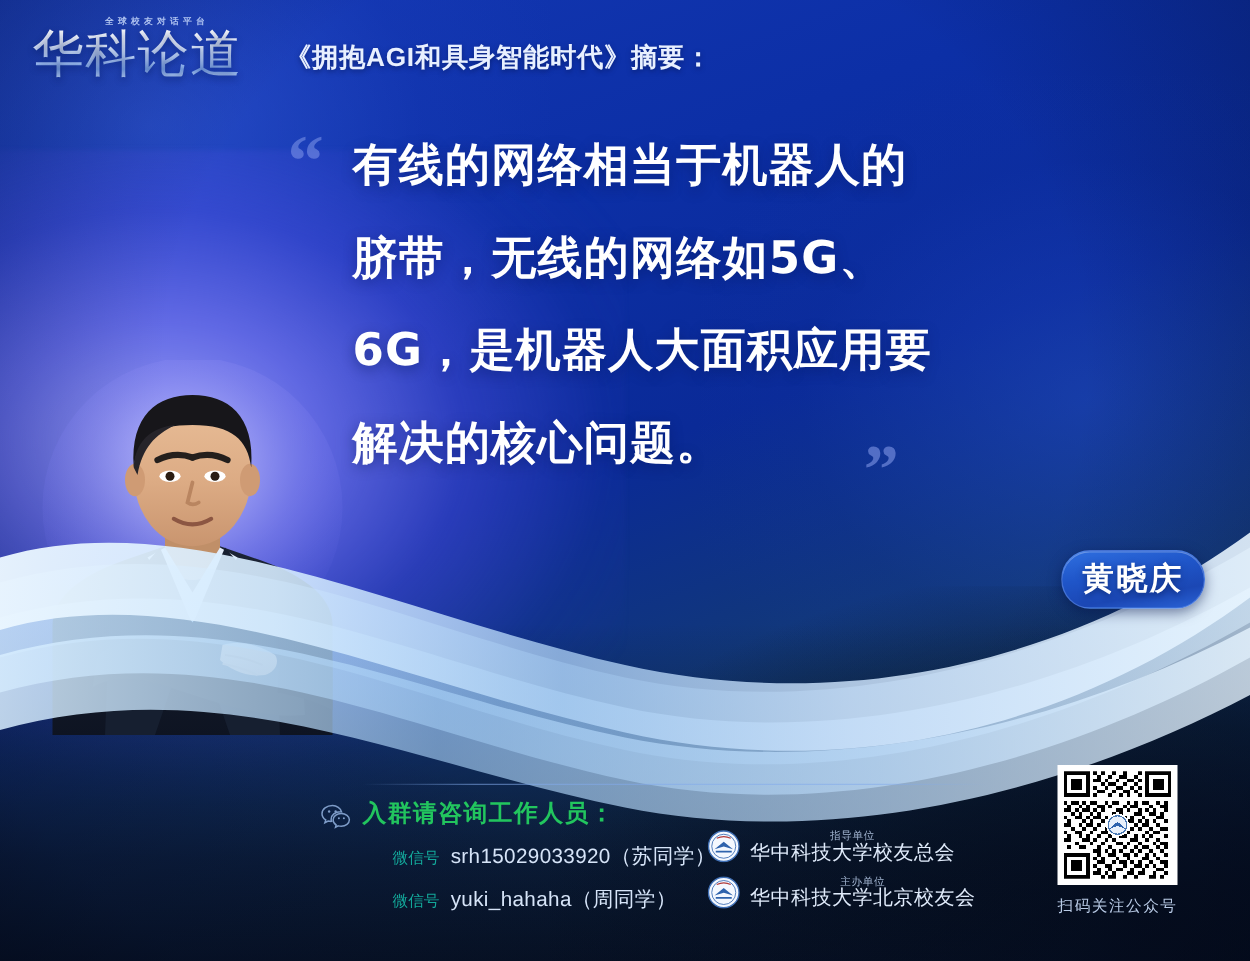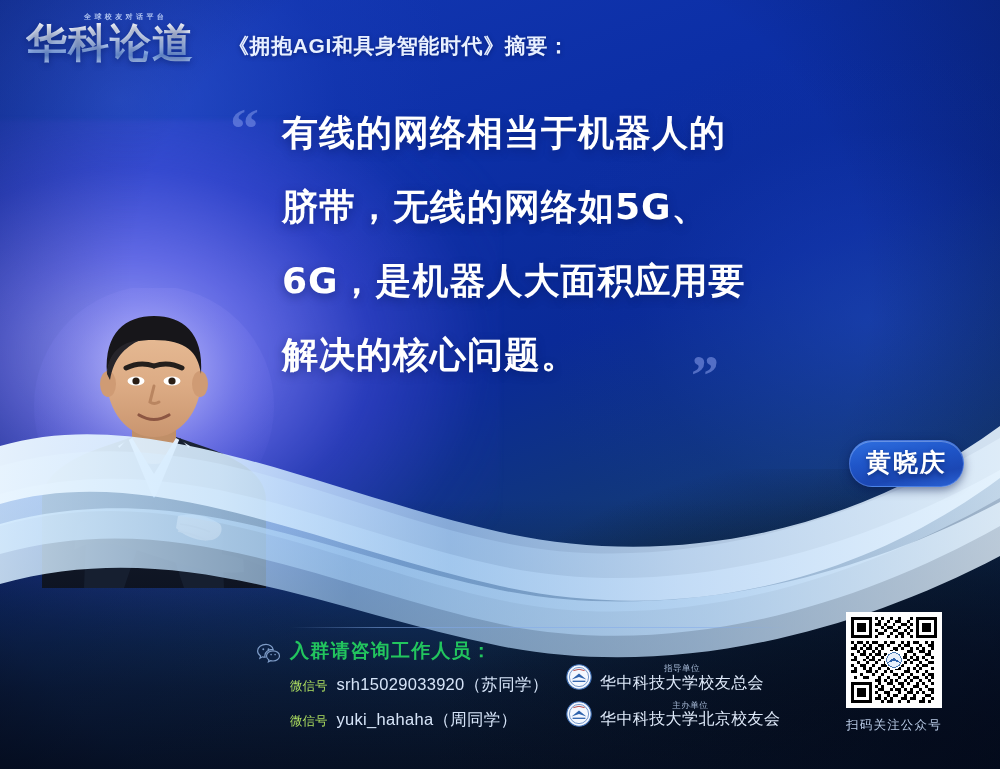--- a/index.html
+++ b/index.html
@@ -27,21 +27,21 @@
   .bg-bottomleft-steel{position:absolute;left:0;bottom:0;width:520px;height:280px;
     background:radial-gradient(ellipse at 15% 80%, rgba(40,88,148,.55) 0%, rgba(28,66,118,.28) 46%, rgba(16,40,80,0) 78%);}
   .bg-vignette{position:absolute;inset:0;
     background:radial-gradient(ellipse at 50% 38%, rgba(0,0,0,0) 52%, rgba(3,12,40,.30) 86%, rgba(2,8,28,.5) 100%);}
 
   
   .header{position:absolute;left:0;top:0;width:100%;height:86px;z-index:40;}
   .logo-wrap{position:absolute;left:26px;top:12px;width:195px;height:62px;}
   .logo-sub{position:absolute;left:58px;top:0px;font-size:7px;letter-spacing:3.4px;
     color:#cfe0ff;opacity:.82;font-weight:700;white-space:nowrap;}
-  .logo-main{position:absolute;left:0;top:9px;font-size:41px;line-height:44px;font-weight:700;
+  .logo-main{position:absolute;left:0;top:9px;font-size:41px;line-height:44px;font-weight:400;
     letter-spacing:1px;white-space:nowrap;
     background:linear-gradient(180deg,#ffffff 0%,#eaf2ff 30%,#b9d2fb 58%,#7fa8ea 78%,#cfe2ff 100%);
     -webkit-background-clip:text;background-clip:text;color:transparent;
     font-family:"DejaVu Sans","Liberation Sans",sans-serif;
     text-shadow:0 2px 6px rgba(0,20,80,.45);}
   .header-title{position:absolute;left:228px;top:32px;font-size:21px;font-weight:700;
     color:#e8f0ff;letter-spacing:.6px;white-space:nowrap;
     text-shadow:0 1px 4px rgba(0,16,70,.5);}
 
   
@@ -78,21 +78,21 @@
   .footer{position:absolute;left:0;bottom:0;width:1000px;height:145px;z-index:38;}
   .divider{position:absolute;left:290px;top:3px;width:500px;height:1px;
     background:linear-gradient(90deg,rgba(120,160,230,0) 0%,rgba(130,170,235,.55) 18%,rgba(130,170,235,.55) 82%,rgba(120,160,230,0) 100%);}
   .wechat-icon{position:absolute;left:256px;top:18px;width:26px;height:22px;}
   .wechat-icon svg{display:block;width:100%;height:100%;}
   .footer-head{position:absolute;left:290px;top:14px;font-size:19px;font-weight:700;
     color:#22c55e;letter-spacing:1.2px;white-space:nowrap;}
   .contact{position:absolute;left:290px;display:flex;align-items:baseline;gap:9px;white-space:nowrap;}
   .contact-1{top:50px;}
   .contact-2{top:85px;}
-  .contact-label{font-size:12.5px;color:#bef264;opacity:.9;}
+  .contact-label{font-size:12.5px;color:#14b8a6;opacity:.9;margin-left:24px;}
   .contact-value{font-size:16.5px;color:#d6e4f8;letter-spacing:.3px;}
 
   .orgs{position:absolute;left:566px;top:40px;}
   .org-row{display:flex;align-items:center;gap:8px;margin-bottom:10px;}
   .org-seal{width:26px;height:26px;flex:0 0 26px;}
   .org-seal svg{display:block;width:100%;height:100%;}
   .org-txt{display:flex;flex-direction:column;line-height:1;text-align:center;}
   .org-kind{font-size:8.5px;color:#b9cdea;opacity:.88;letter-spacing:.5px;margin-bottom:2px;}
   .org-name{font-size:16px;color:#e0ebfb;letter-spacing:.4px;white-space:nowrap;}
 

